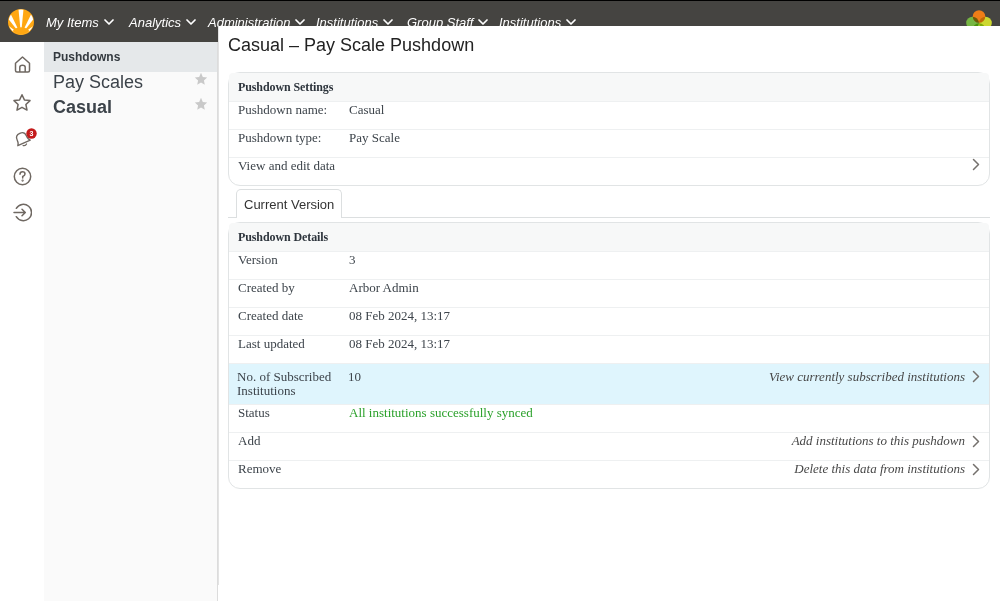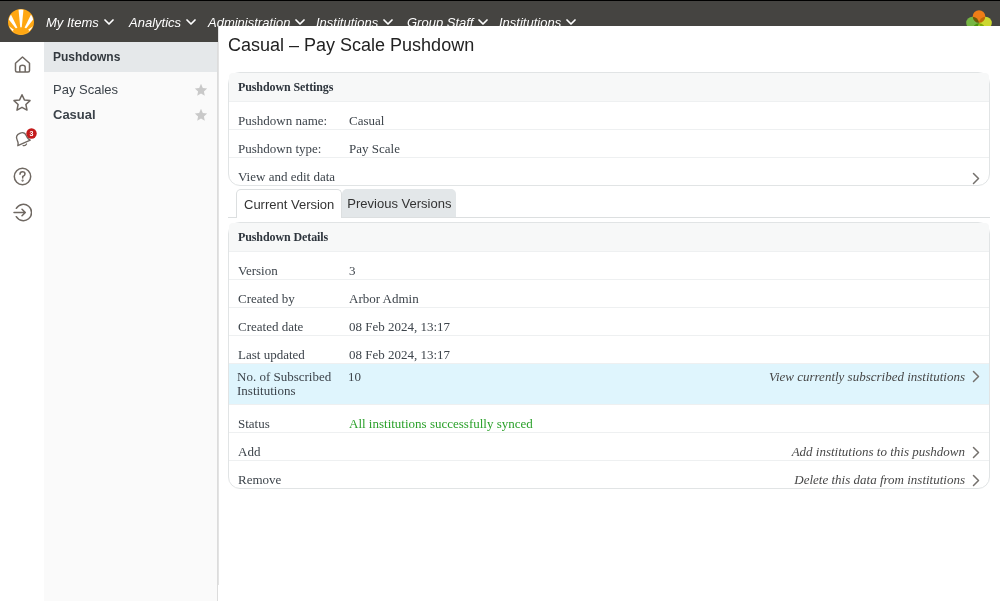--- a/index.html
+++ b/index.html
@@ -16,34 +16,34 @@
   .dots { position:absolute; right:7px; top:8px; }
   
   .rail { position:absolute; left:0; top:42px; width:44px; height:559px;
     background:#fff; }
   .rail .ic { position:absolute; left:0; width:44px; display:flex; justify-content:center; }
   
   .side { position:absolute; left:44px; top:42px; width:174px; height:559px;
     background:#fafafa; border-right:1px solid #dcdcdc; }
   .sidehead { height:30px; background:#e5e8ea; display:flex; align-items:center;
     padding-left:9px; font-size:12px; font-weight:bold; color:#33393f; }
-  .sideitem { height:25px; display:flex; align-items:flex-end; padding:0 9px;
-    font-size:13px; color:#3c434a; }
+  .sideitem { height:25px; display:flex; align-items:flex-start; padding:0 9px;
+    font-size:18px; color:#3c434a; }
   .sideitem .star { margin-left:auto; color:#c9c9c9; font-size:15px; }
   
   .main { position:absolute; left:218px; top:26px; width:782px; height:559px;
     background:#fff; border-left:1px solid #e3e3e3; padding:0 10px 0 9px; }
   h1 { font-size:18px; font-weight:500; color:#222; margin-top:9px; height:21px;
     line-height:21px; letter-spacing:0; }
   .panel { border:1px solid #e1e4e5; border-radius:12px; background:#fff;font-family:Liberation Serif, serif; }
   .p1 { margin-top:16px; }
   .phead { height:28px; background:#f7f8f8; display:flex; align-items:center;
     padding:0 9px; font-size:12px; font-weight:bold; letter-spacing:-0.1px; color:#2d343c;
     border-radius:4px 4px 0 0; }
-  .row { min-height:28px; display:flex; align-items:flex-end; padding:0 9px;
+  .row { min-height:28px; display:flex; align-items:flex-start; padding:0 9px;
     font-size:13px; color:#3d444b; border-top:1px solid #eef0f1; }
   .row .lab { width:108px; margin-right:3px; flex:none; }
   .row .rlink { margin-left:auto; display:flex; align-items:center;
     font-style:italic; color:#474747; }
   .row .chev { margin-left:7px; }
   .bluerow { background:#dff5fd; min-height:41px; align-items:flex-start;
     padding-top:6px;padding-left:8px; }
   .bluerow .lab, .bluerow .val { line-height:13.5px; }
   .bluerow .rlink { line-height:13.5px; }
   .green { color:#2ba12b; }
@@ -181,21 +181,20 @@
       <div class="rlink">
           <svg class="chev" width="8" height="13" viewBox="0 0 8 13">
             <path d="M1.5 1.5 L6.5 6.5 L1.5 11.5" stroke="#75716d" stroke-width="1.5" fill="none" stroke-linecap="round" stroke-linejoin="round"></path>
           </svg>
         </div>
     </div>
   </div>
 
   <div class="tabs">
     <div class="tab act">Current Version</div>
-    <div class="tab inact">Previous Versions</div>
   </div>
 
   <div class="panel p2">
     <div class="phead">Pushdown Details</div>
     <div class="row">
         <div class="lab">Version</div>
         <div class="val">3</div>
       </div>
     <div class="row">
         <div class="lab">Created by</div>

